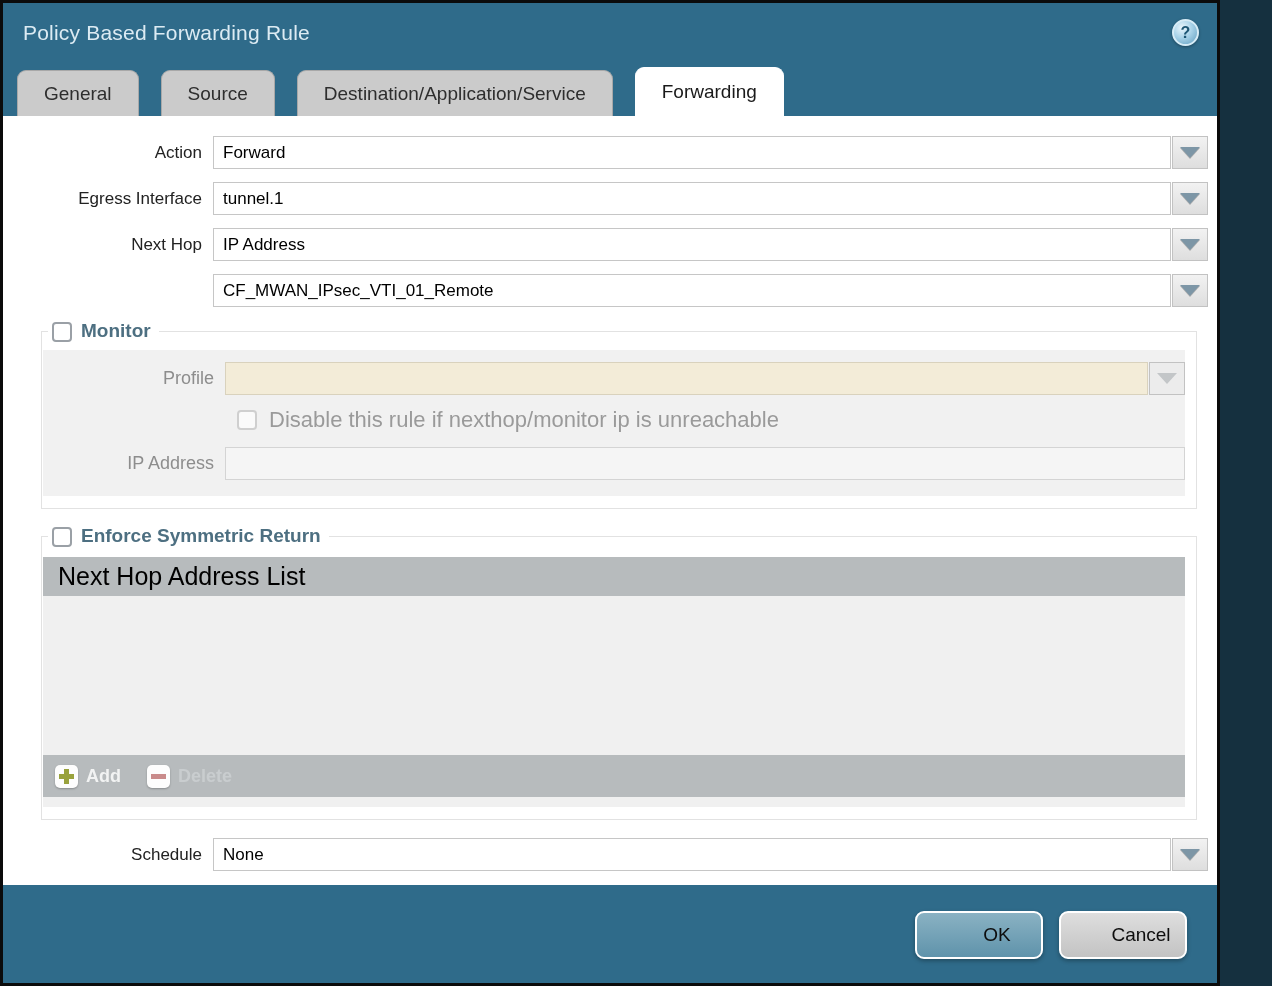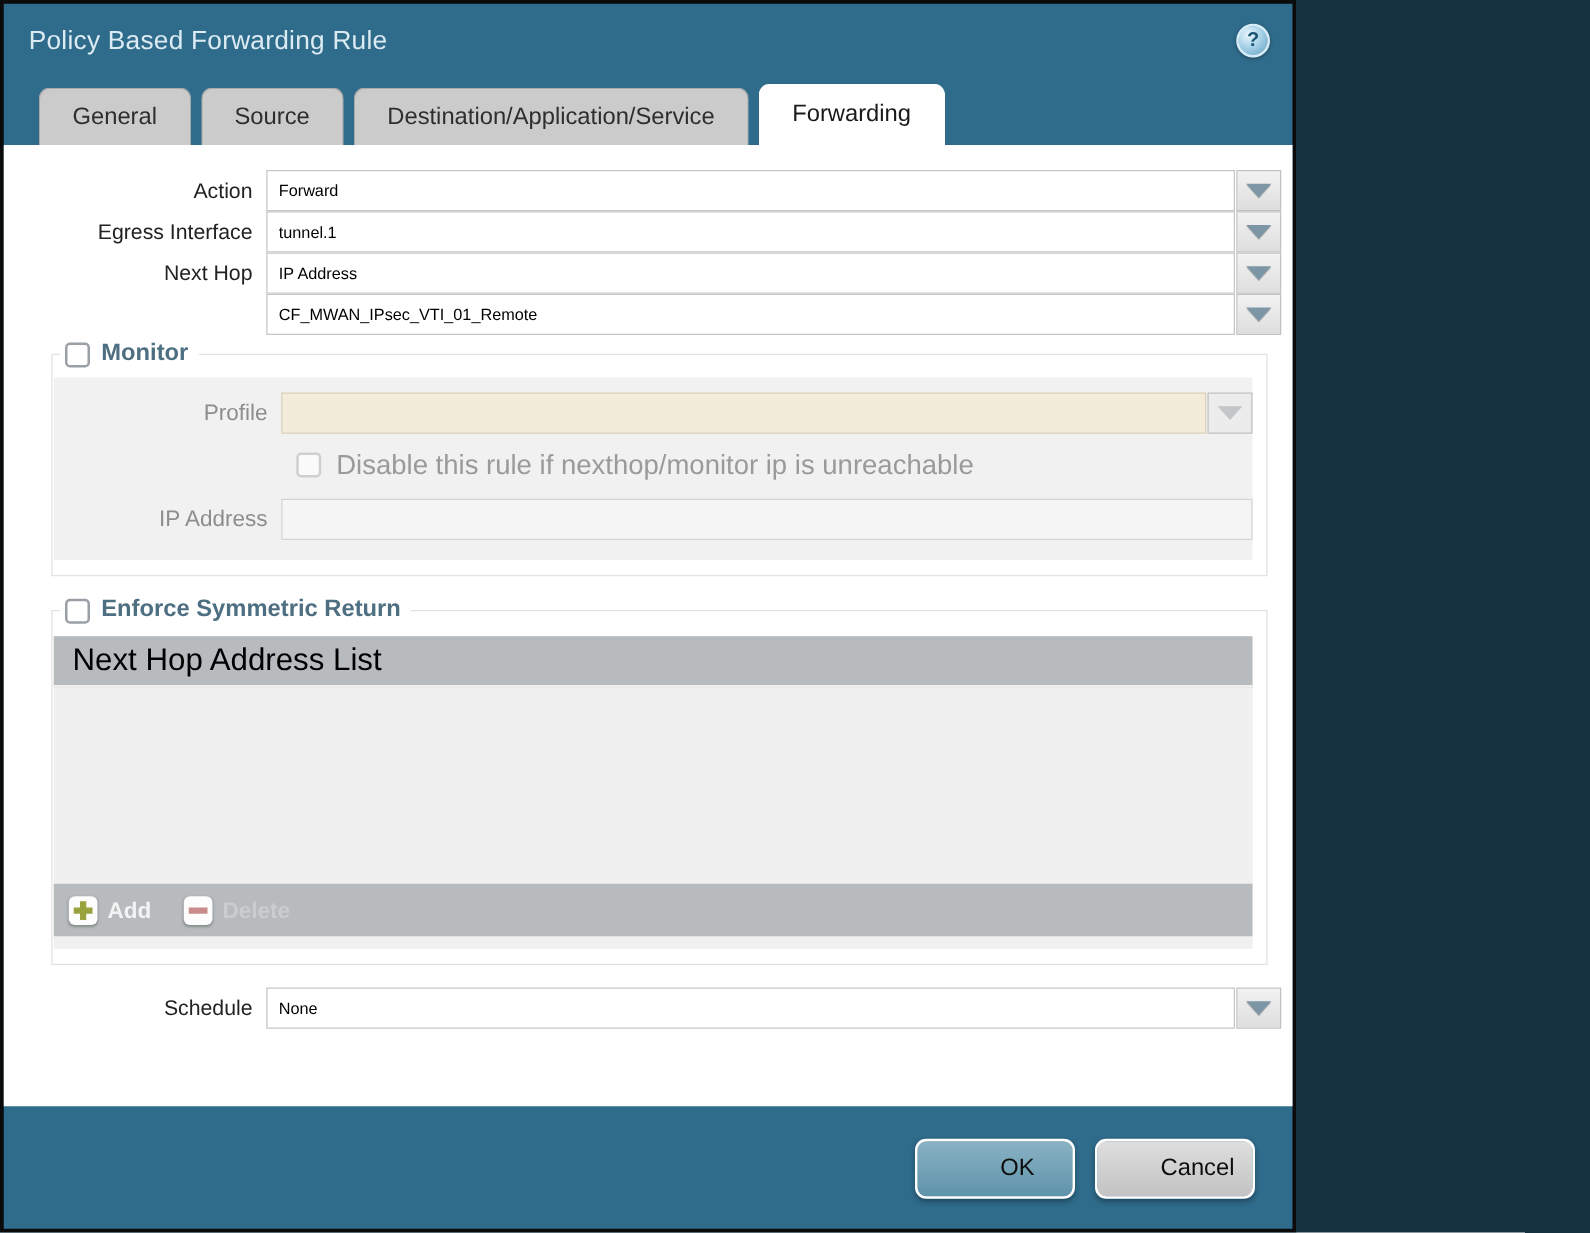--- a/index.html
+++ b/index.html
@@ -2,67 +2,67 @@
 <html><head>
 <meta charset="utf-8">
 <style>
   * { box-sizing: border-box; margin: 0; padding: 0; }
   html,body { width:1272px; height:986px; }
   body {
     font-family: "Liberation Sans", sans-serif;
     background:#15303f;
   }
   .window {
-    width:1037px; height:986px;
+    width:1220px; height:986px;
     border:3px solid #0b0b0b;
     background:#2f6b8a;
     display:flex; flex-direction:column;
     position:relative;
   }
   
   .titlebar { height:64px; position:relative; padding:18px 0 0 20px; }
   .title { color:#dcebf3; font-size:21px; letter-spacing:.2px; }
   .help-btn {
     position:absolute; right:18px; top:16px;
     width:27px; height:27px; border-radius:50%;
     background:radial-gradient(circle at 35% 30%, #eaf6fc 0%, #a8d2e8 45%, #5f9dbf 100%);
     border:2px solid #d7ecf6;
     color:#1d5674; font-size:16px; font-weight:bold;
     display:flex; align-items:center; justify-content:center;
     box-shadow:0 1px 3px rgba(0,0,0,.35);
     cursor:pointer;
   }
-  .tabs { display:flex; gap:8px; padding-left:28px; align-items:flex-end; height:49px; }
+  .tabs { display:flex; gap:22px; padding-left:14px; align-items:flex-end; height:49px; }
   .tab {
     background:#cbcbcb;
     border:1px solid #a8a8a8; border-bottom:none;
     border-radius:9px 9px 0 0;
     height:46px; padding:0 26px;
     font-size:19px; color:#2e2e2e;
     display:flex; align-items:center;
     cursor:pointer; position:relative;
   }
   .tab.active {
     background:#ffffff; border-color:#ffffff;
     height:49px; color:#1a1a1a; z-index:3;
   }
   
   .panel {
     background:#ffffff; height:769px; width:100%;
     padding-top:20px; position:relative; z-index:2;
   }
-  .row { display:flex; align-items:center; padding-right:9px; }
+  .row { display:flex; align-items:center; margin-bottom:13px; padding-right:9px; }
   .row .lbl {
     flex:0 0 210px; text-align:right; padding-right:11px;
     font-size:17px; color:#222;
   }
   .ctl { flex:1; display:flex; align-items:stretch; }
   .tbox {
     flex:1; height:33px; border:1px solid #c6c6c6; background:#fff;
-    font-size:13px; color:#000; padding:0 9px;
+    font-size:17px; color:#000; padding:0 9px;
     font-family:"Liberation Sans", sans-serif;
     outline:none;
   }
   .ddbtn {
     width:36px; height:33px; margin-left:1px;
     background:linear-gradient(#f2f2f2,#dedede);
     border:1px solid #c2c2c2;
     display:flex; align-items:center; justify-content:center;
     cursor:pointer;
   }

